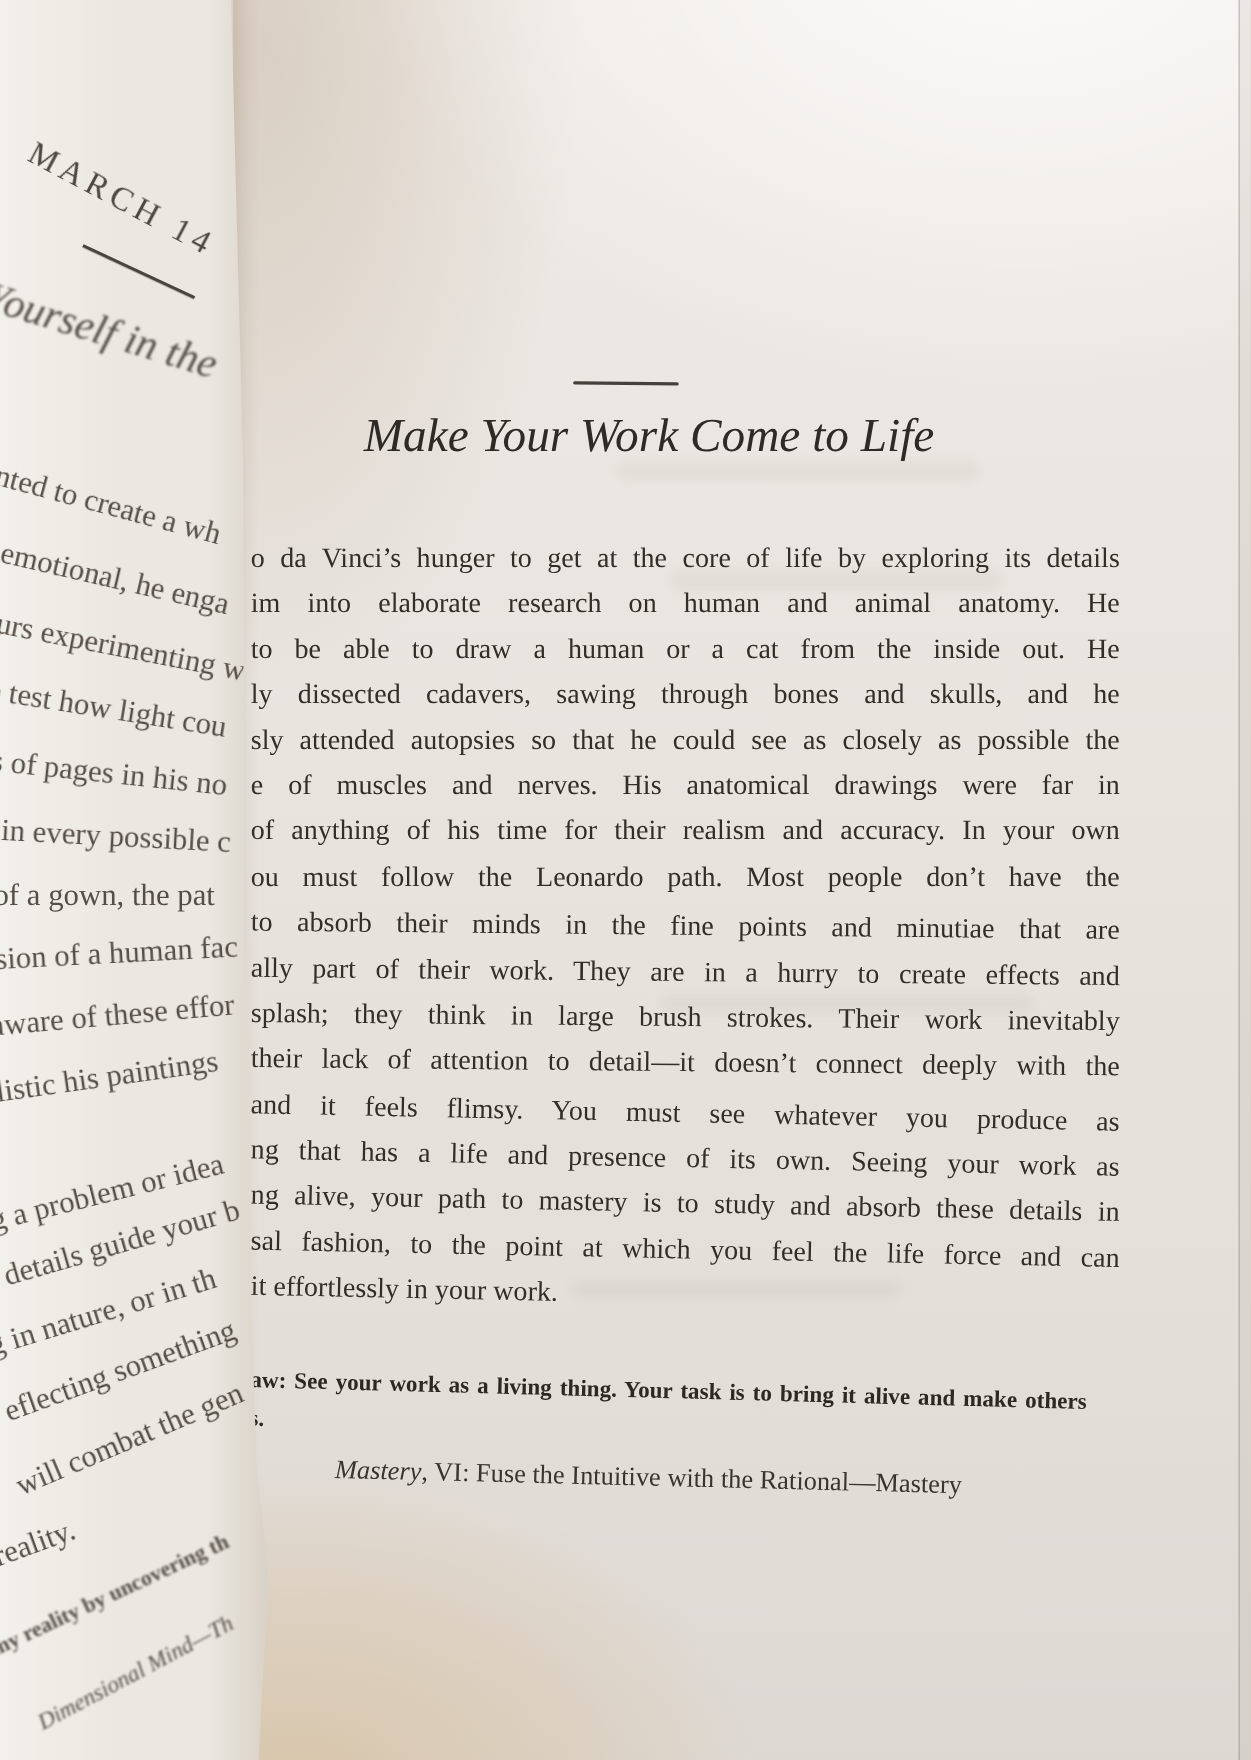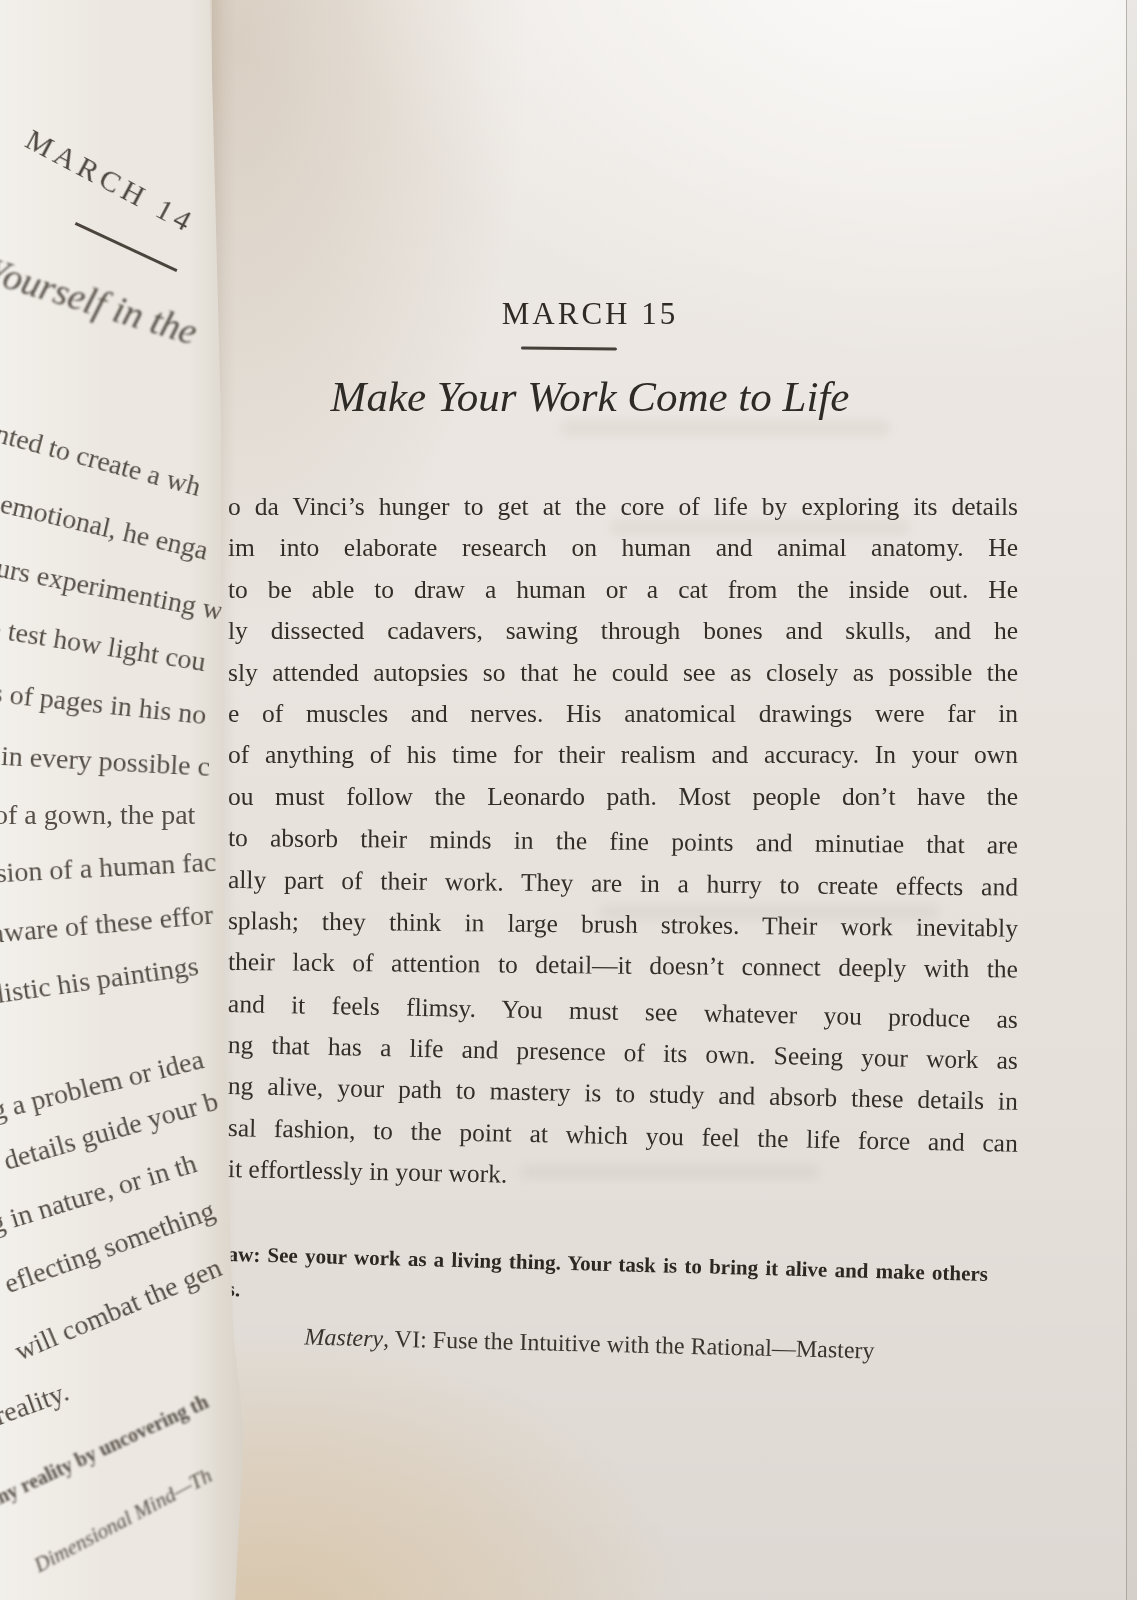--- a/index.html
+++ b/index.html
@@ -58,21 +58,20 @@
 </head>
 <body>
 
 <div class="scene">
 
   <div class="ghost" style="left:560px;top:420px;width:330px;height:16px;"></div>
   <div class="ghost" style="left:610px;top:520px;width:300px;height:15px;"></div>
   <div class="ghost" style="left:600px;top:905px;width:340px;height:15px;"></div>
   <div class="ghost" style="left:520px;top:1165px;width:300px;height:14px;"></div>
 
-  <div class="rp-head">MARCH 15</div>
   <div class="rp-rule"></div>
   <div class="rp-title">Make Your Work Come to Life</div>
 
   <div class="body">
     <div class="bline">o da Vinci’s hunger to get at the core of life by exploring its details</div>
     <div class="bline">im into elaborate research on human and animal anatomy. He</div>
     <div class="bline">to be able to draw a human or a cat from the inside out. He</div>
     <div class="bline">ly dissected cadavers, sawing through bones and skulls, and he</div>
     <div class="bline">sly attended autopsies so that he could see as closely as possible the</div>
     <div class="bline">e of muscles and nerves. His anatomical drawings were far in</div>

